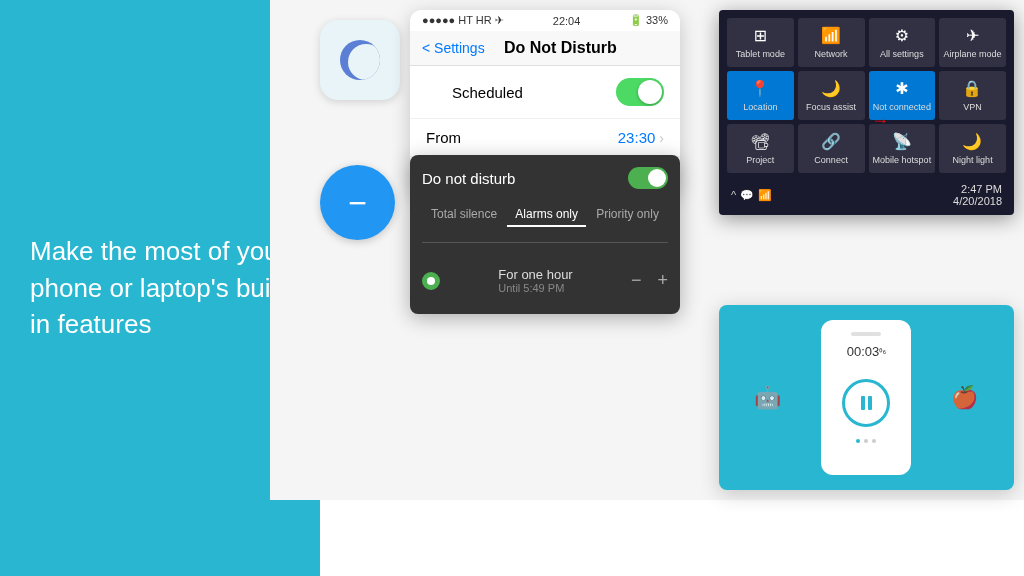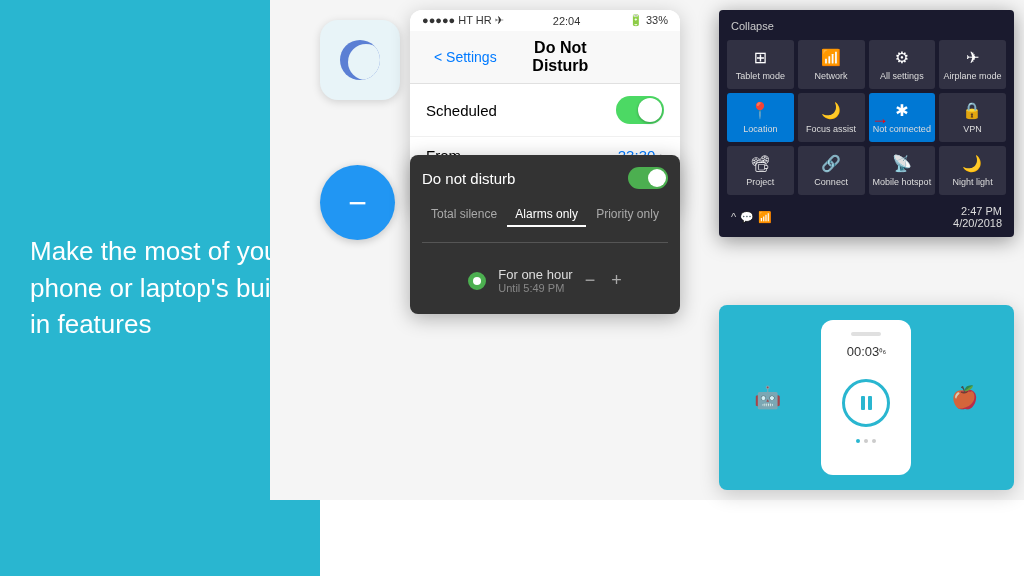--- a/index.html
+++ b/index.html
@@ -83,21 +83,21 @@
       padding: 4px 12px;
       display: flex;
       justify-content: space-between;
       align-items: center;
       font-size: 11px;
       color: #333;
     }
     .ios-nav-bar {
       background: #f8f8f8;
       border-bottom: 1px solid #e0e0e0;
-      padding: 8px 24px;
+      padding: 8px 12px;
       display: flex;
       align-items: center;
       gap: 8px;
       justify-content: flex-end;
     }
     .ios-back {
       color: #007aff;
       font-size: 14px;
       display: flex;
       align-items: center;
@@ -115,20 +115,21 @@
       display: flex;
       align-items: center;
       justify-content: space-between;
       padding: 12px 16px;
       border-bottom: 1px solid #f0f0f0;
       background: #fff;
     }
     .ios-setting-label {
       font-size: 15px;
       color: #000;
+      margin-left: 26px;
     }
     .ios-toggle {
       width: 48px; height: 28px;
       background: #4cd964;
       border-radius: 14px;
       position: relative;
     }
     .ios-toggle::after {
       content: '';
       position: absolute;
@@ -238,21 +239,21 @@
       content: '';
       position: absolute;
       top: 3px; left: 3px;
       width: 8px; height: 8px;
       background: #fff;
       border-radius: 50%;
     }
     .android-one-hour-row {
       display: flex;
       align-items: center;
-      justify-content: center;
+      justify-content: space-between;
     }
     .android-one-hour-text {
       display: flex;
       flex-direction: column;
     }
     .android-one-hour-label {
       color: #ddd;
       font-size: 13px;
     }
     .android-one-hour-sub {
@@ -513,21 +514,20 @@
         <span class="android-one-hour-sub">Until 5:49 PM</span>
       </div>
       <div class="android-controls">
         <span class="android-ctrl-btn">−</span>
         <span class="android-ctrl-btn">+</span>
       </div>
     </div>
   </div>
 
   <div class="windows-panel">
-    <div class="windows-collapse">Collapse</div>
     <div class="windows-grid">
       <div class="windows-tile">
         <span class="windows-tile-icon">⊞</span>
         <span class="windows-tile-label">Tablet mode</span>
       </div>
       <div class="windows-tile">
         <span class="windows-tile-icon">📶</span>
         <span class="windows-tile-label">Network</span>
       </div>
       <div class="windows-tile">

